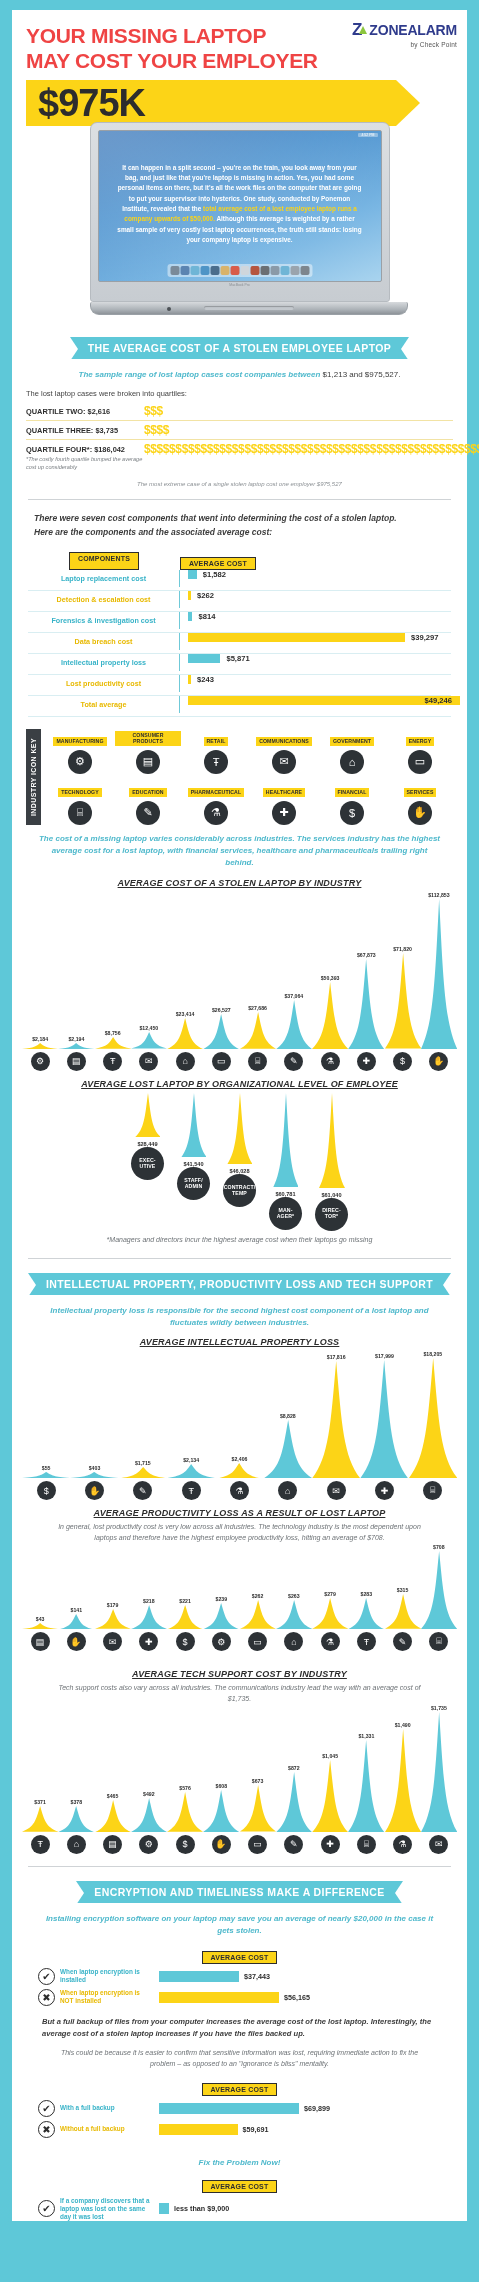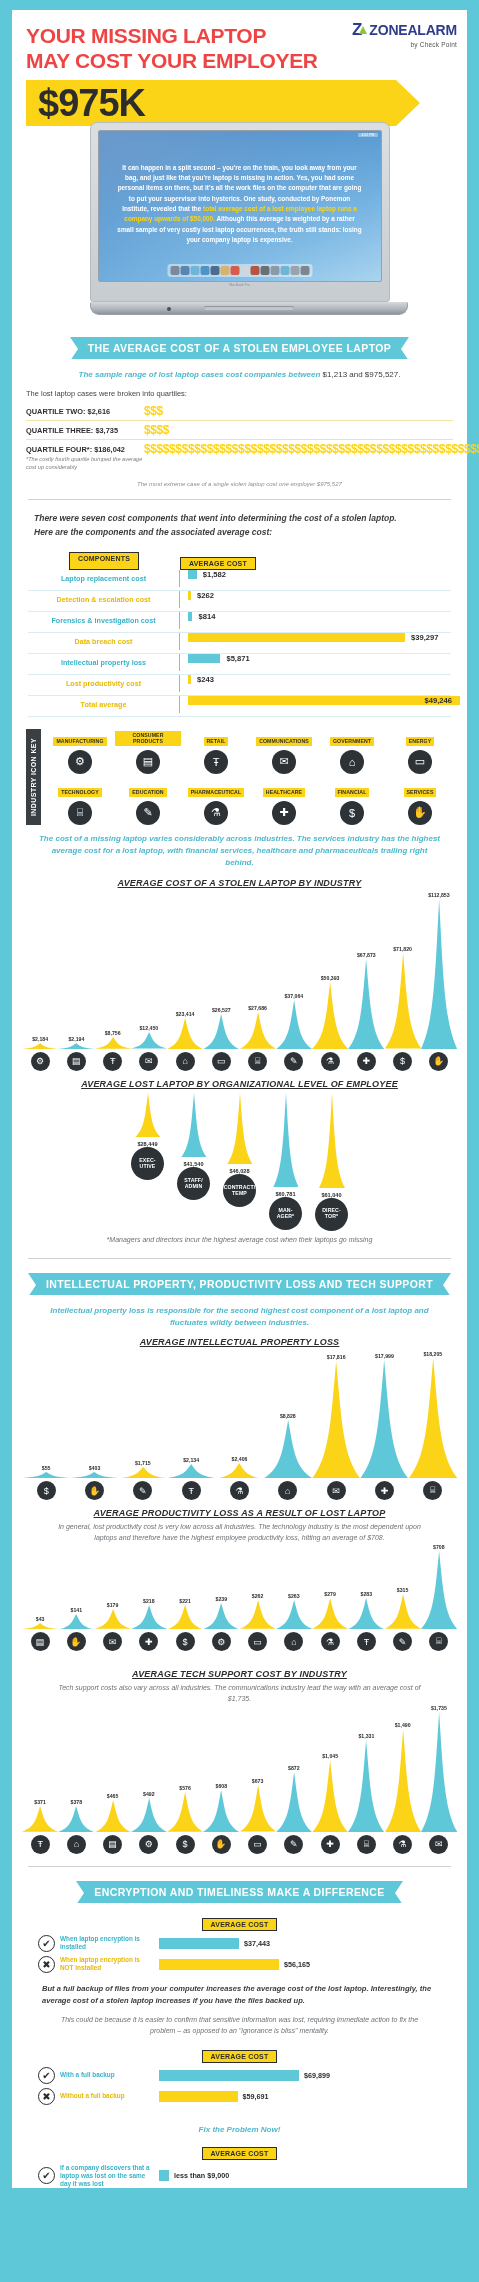--- a/index.html
+++ b/index.html
@@ -897,20 +897,21 @@
           <div class="cell">
             <div class="ic sm">✉</div>
           </div>
         </div>
       </div>
   <div class="rule"></div>
 
   <div class="ribbon-row">
     <span class="ribbon">ENCRYPTION AND TIMELINESS MAKE A DIFFERENCE</span>
   </div>
+  <div class="sub-blue">Installing encryption software on your laptop may save you an average of nearly $20,000 in the case it gets stolen.</div>
 
   <div class="enc">
     <div class="enc-tag-row"><span class="tag">AVERAGE COST</span></div>
     <div id="enc-rows">
           <div class="enc-row">
             <div class="circ">✔</div>
             <div class="enc-label blue">When laptop encryption is installed</div>
             <div class="enc-bar-wrap">
               <div class="enc-bar" style="width: 79.9993px; background: rgb(94, 200, 216);"></div>
               <span class="enc-amt">$37,443</span>

